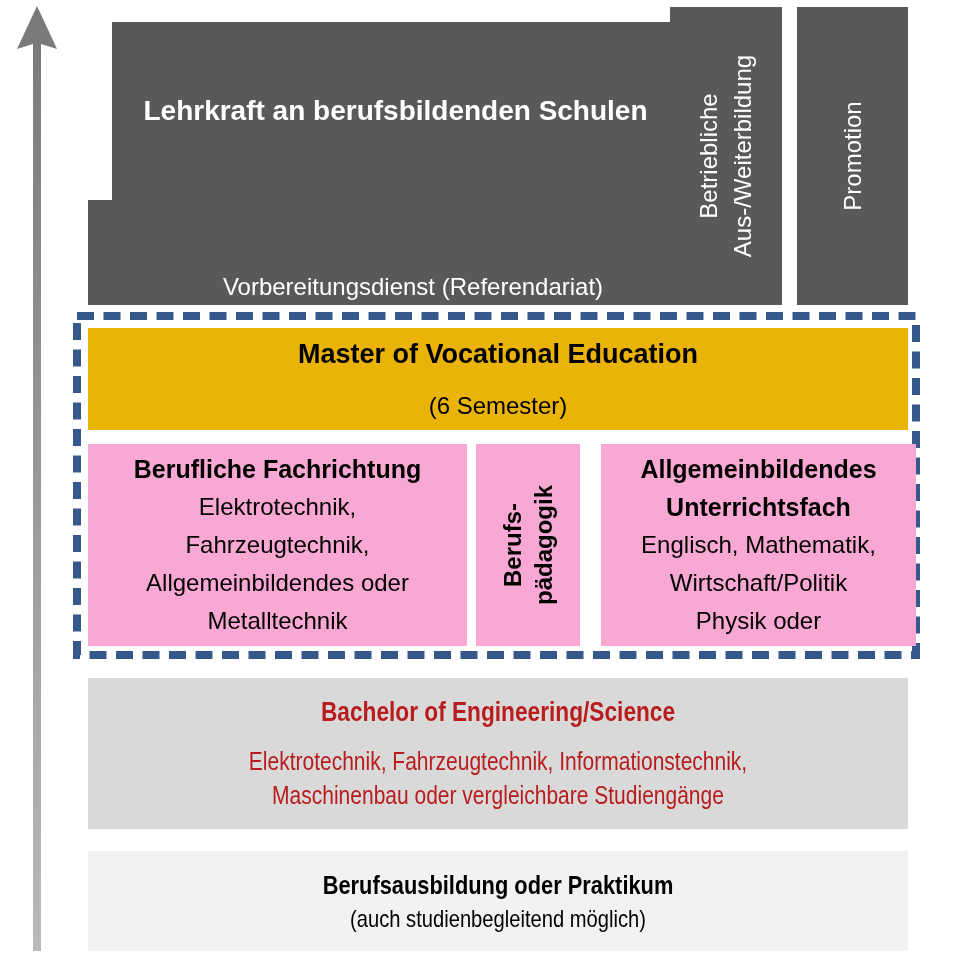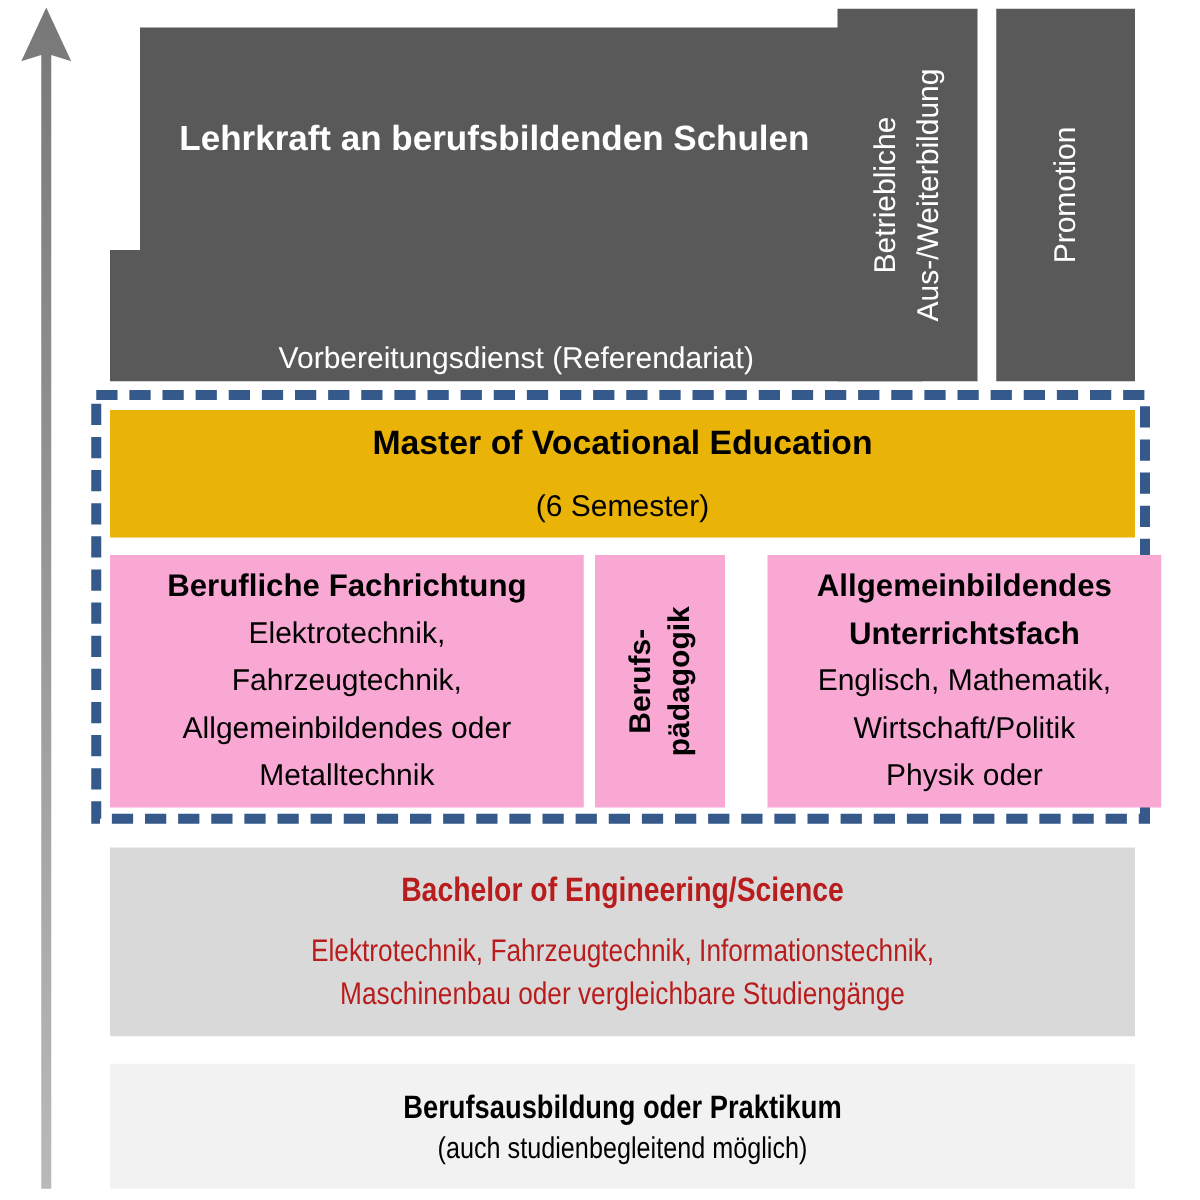--- a/index.html
+++ b/index.html
@@ -48,21 +48,21 @@
   }
 
   
   .teacher-box      { left: 88px;  top: 22px;   width: 567px; height: 178px; margin-left: 24px; }
   .prep-box         { left: 88px;  top: 200px; width: 650px; height: 105px; justify-content: flex-end; }
   .company-box      { left: 670px; top: 7px;   width: 112px; height: 298px; }
   .promotion-box    { left: 797px; top: 7px;   width: 111px; height: 298px; }
   .master-box       { left: 88px;  top: 328px; width: 820px; height: 102px; }
   .vocational-box   { left: 88px;  top: 444px; width: 379px; height: 202px; }
   .pedagogy-box     { left: 476px; top: 444px; width: 104px; height: 202px; }
-  .general-box      { left: 614px; top: 444px; width: 315px; height: 202px; }
+  .general-box      { left: 601px; top: 444px; width: 315px; height: 202px; }
   .bachelor-box     { left: 88px;  top: 678px; width: 820px; height: 151px; }
   .apprentice-box   { left: 88px;  top: 851px; width: 820px; height: 100px; }
 
   .teacher-title {
     font-size: 28px;
     font-weight: bold;
     white-space: nowrap;
   }
   .prep-line {
     font-size: 24px;

